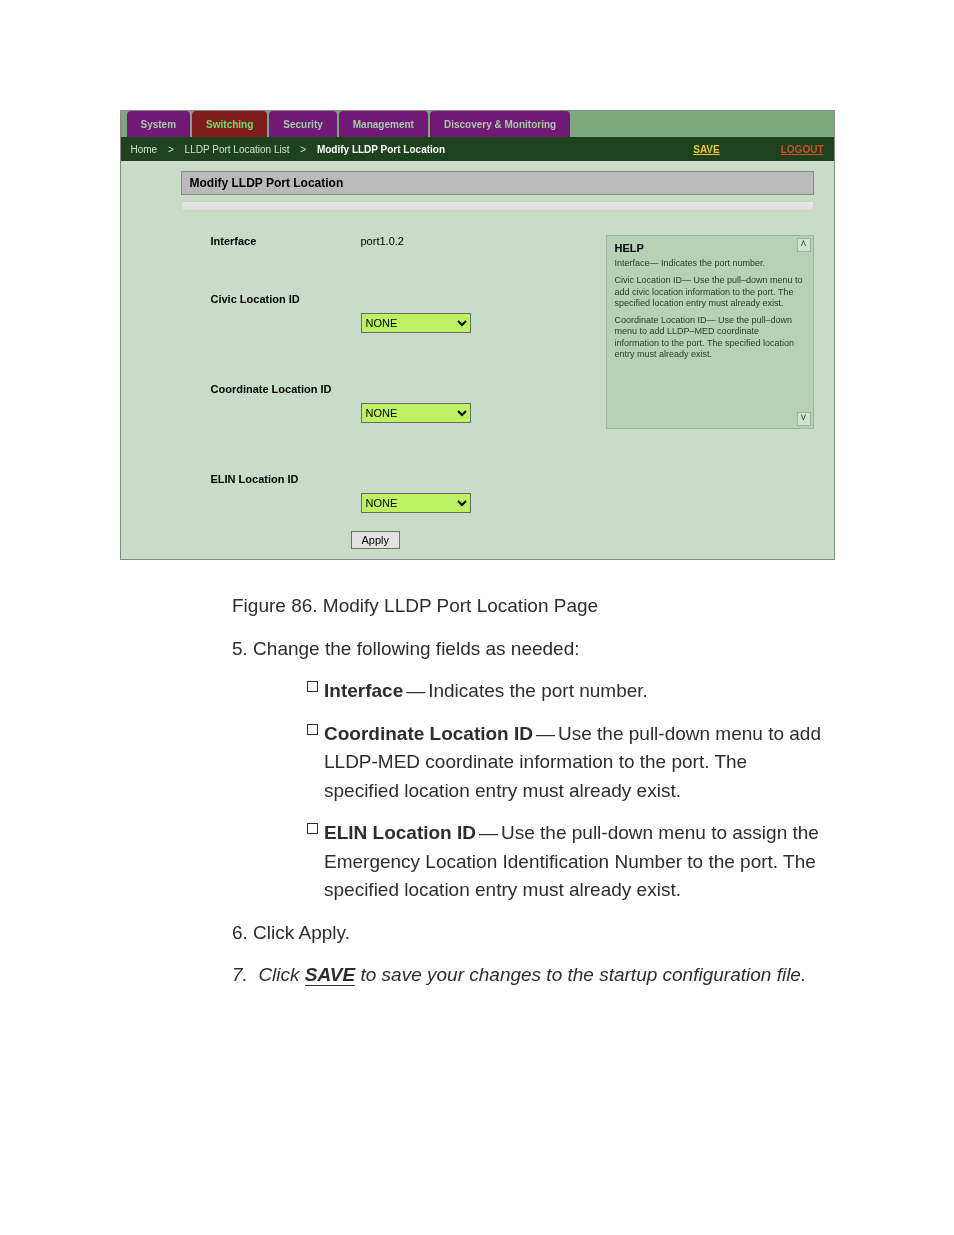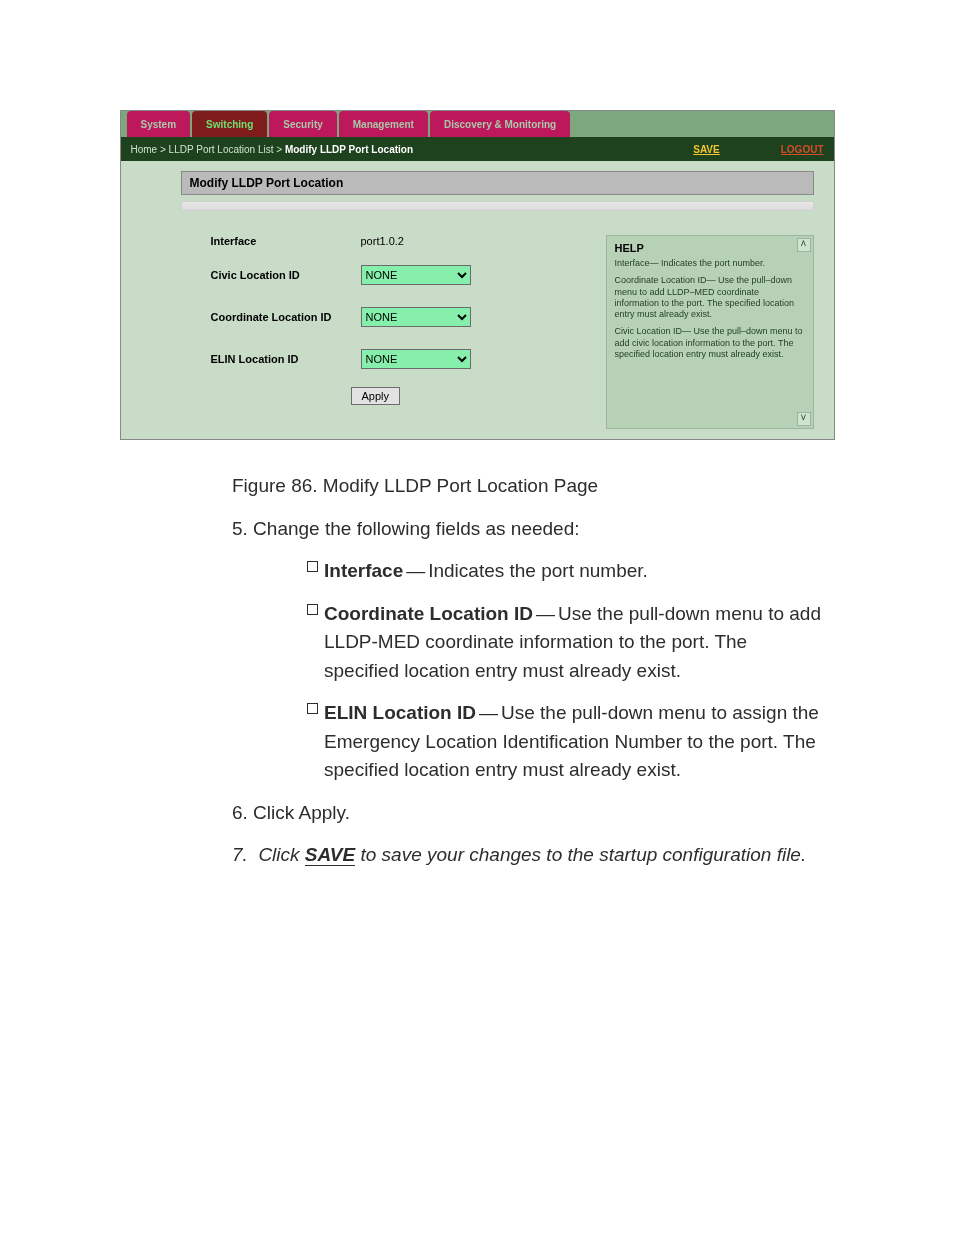--- a/index.html
+++ b/index.html
@@ -34,40 +34,40 @@
   }
   .nav-tab {
     display: flex;
     align-items: center;
     justify-content: center;
     font-size: 10px;
     font-weight: bold;
     padding: 0 14px;
     margin-right: 2px;
     color: #a9c9a9;
-    background: #be185d;
+    background: #701a75;
     border-top-left-radius: 4px;
     border-top-right-radius: 4px;
     cursor: pointer;
   }
   .nav-tab.active {
     color: #6fe06f;
     background: #7f1d1d;
   }
   .crumb-bar {
     background: #1d421d;
     height: 24px;
     display: flex;
     align-items: center;
     padding: 0 10px;
     color: #cfe4cf;
     font-size: 10px;
     justify-content: space-between;
   }
-  .crumb-left { display:flex; gap:0; align-items:flex-start; }
+  .crumb-left { display:flex; gap:8px; align-items:flex-start; }
   .crumb-left .sep { color:#cfe4cf; }
   .crumb-left .active-crumb { color:#fff; font-weight:bold; }
   .crumb-left span { white-space:nowrap; }
   .crumb-right { display:flex; gap:14px; }
   .save-link { color:#f5c431; font-weight:bold; text-decoration:underline; cursor:pointer;}
   .logout-link { color:#d44d2b; font-weight:bold; text-decoration:underline; cursor:pointer;padding-left:47px;}
   .content-area {
     display: flex;
     padding: 10px 20px 10px 60px;
     background: #c8dcc8;
@@ -112,22 +112,23 @@
     font-weight: bold;
     color: #000;
   }
   .form-row .value-text {
     font-size: 11px;
   }
   .form-row select {
     width: 110px;
     font-size: 11px;
     height: 20px;
-    background:#86efac;
+    background:#bef264;
     border:1px solid #6b6b6b;
+    margin-top:48px;
   }
   .apply-row {
     padding-left: 140px;
   }
   .apply-btn {
     background:#e2e2e2;
     border:1px solid #6e6e6e;
     font-size:11px;
     padding: 2px 10px;
     cursor:pointer;
@@ -259,22 +260,22 @@
 
               <div class="apply-row">
                 <button class="apply-btn">Apply</button>
               </div>
             </div>
 
             <div class="help-box">
               <div class="scroll-up">˄</div>
               <h4>HELP</h4>
               <p>Interface— Indicates the port number.</p>
+              <p>Civic Location ID— Use the pull–down menu to add civic location information to the port. The specified location entry must already exist.</p>
               <p>Coordinate Location ID— Use the pull–down menu to add LLDP–MED coordinate information to the port. The specified location entry must already exist.</p>
-              <p>Civic Location ID— Use the pull–down menu to add civic location information to the port. The specified location entry must already exist.</p>
               <div class="scroll-down">˅</div>
             </div>
           </div>
         </div>
       </div>
 
     </div>
   </div>
 
   <div class="doc-text">

